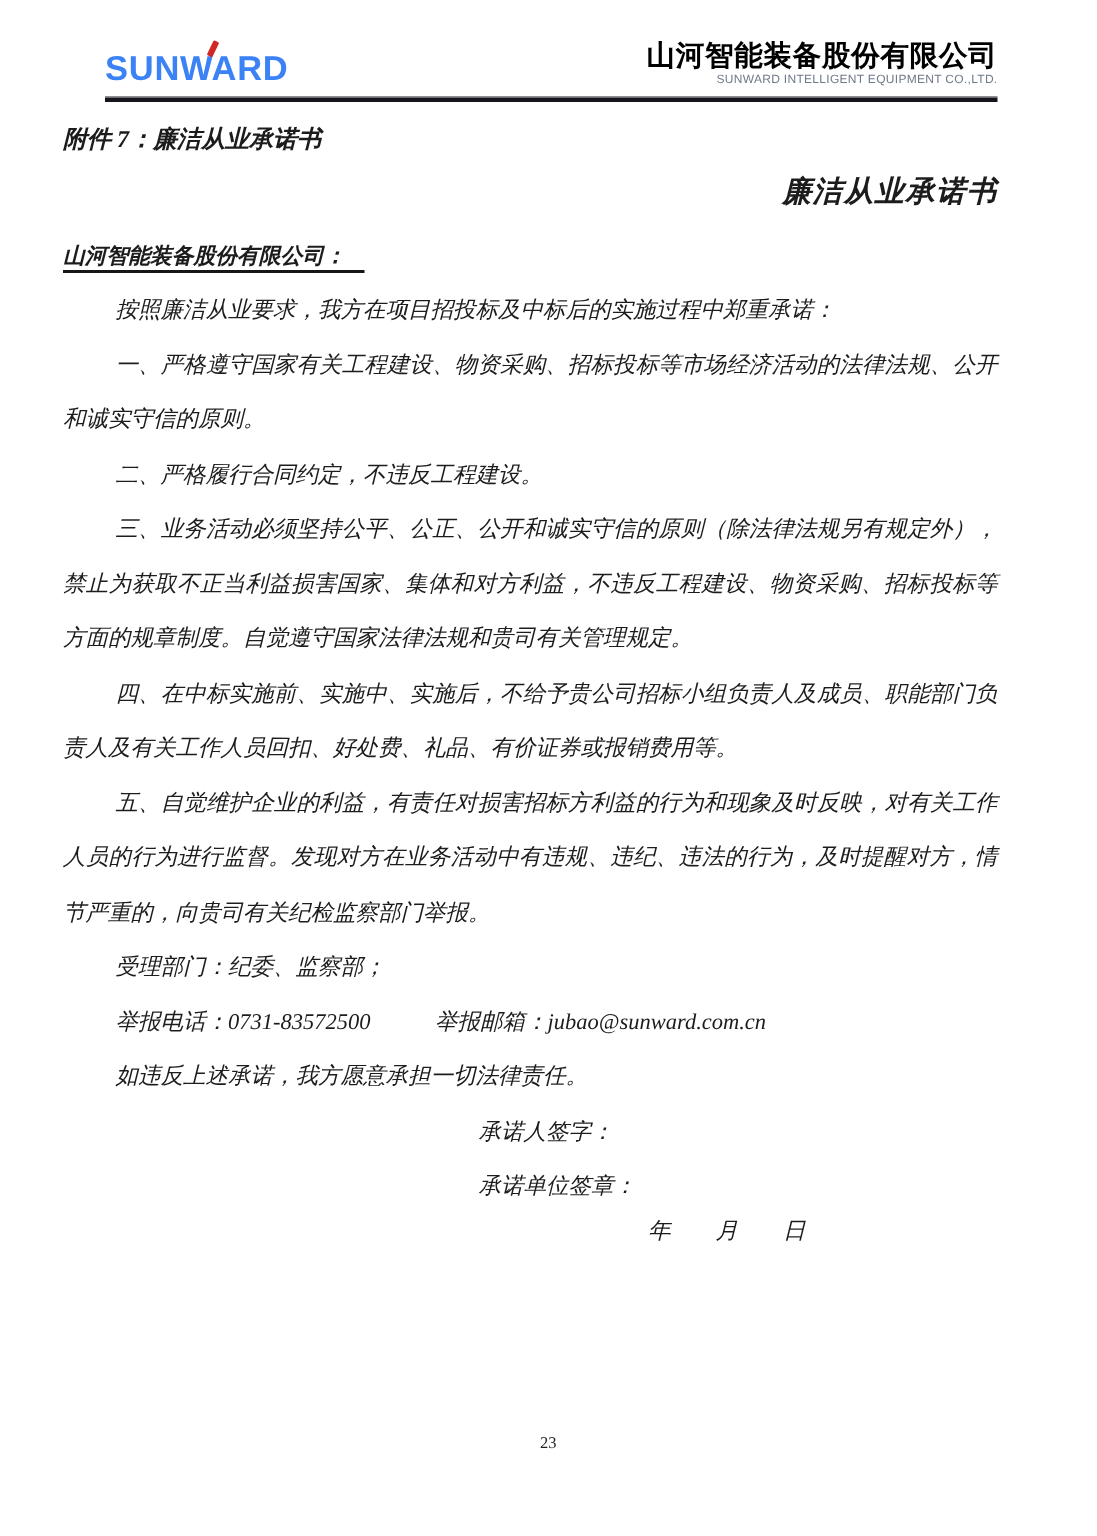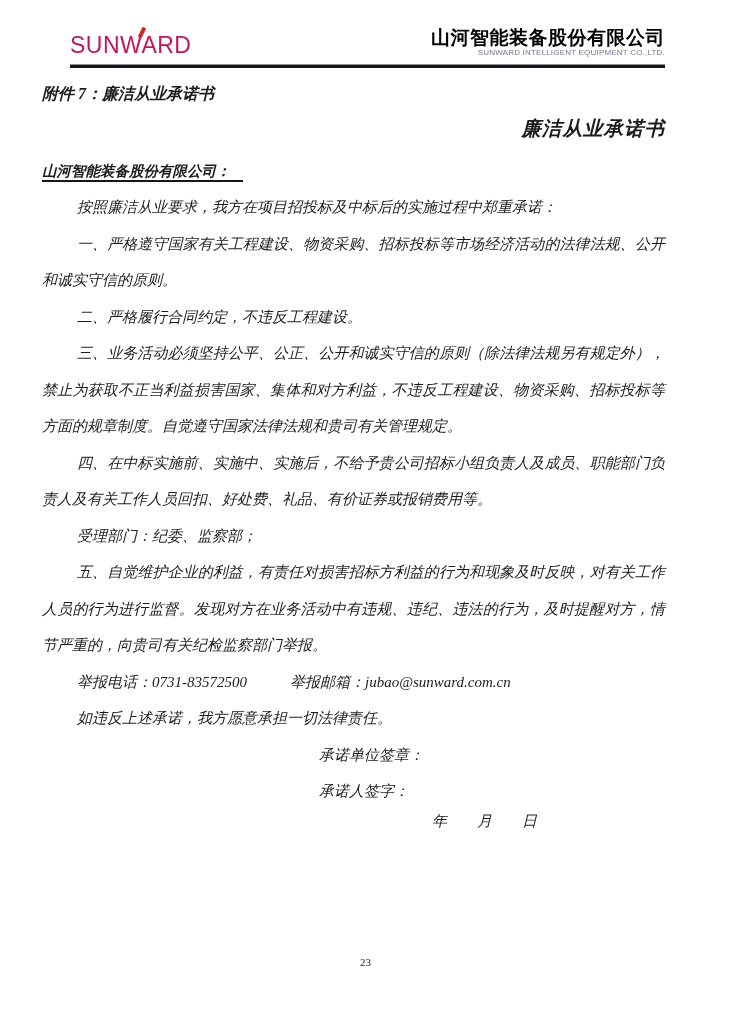--- a/index.html
+++ b/index.html
@@ -17,24 +17,24 @@
   
   .header {
     display: flex;
     justify-content: space-between;
     align-items: flex-end;
     padding: 30px 66px 0 70px;
   }
   .logo {
     position: relative;
     font-family: "Liberation Sans", "DejaVu Sans", sans-serif;
-    font-weight: normal;
+    font-weight: bold;
     font-size: 23px;
     letter-spacing: 0.5px;
-    color: #be185d;
+    color: #3b82f6;
     line-height: 26px;
   }
   .logo-tick {
     position: absolute;
     top: -5px;
     left: 70px;
     width: 4px;
     height: 11px;
     background: #d22727;
     transform: rotate(26deg);
@@ -143,30 +143,30 @@
 
     <h1 class="doc-title">廉洁从业承诺书</h1>
 
     <p class="salutation"><span class="salutation-text">山河智能装备股份有限公司：</span></p>
 
     <p class="body-p first">按照廉洁从业要求，我方在项目招投标及中标后的实施过程中郑重承诺：</p>
     <p class="body-p">一、严格遵守国家有关工程建设、物资采购、招标投标等市场经济活动的法律法规、公开和诚实守信的原则。</p>
     <p class="body-p">二、严格履行合同约定，不违反工程建设。</p>
     <p class="body-p">三、业务活动必须坚持公平、公正、公开和诚实守信的原则（除法律法规另有规定外），禁止为获取不正当利益损害国家、集体和对方利益，不违反工程建设、物资采购、招标投标等方面的规章制度。自觉遵守国家法律法规和贵司有关管理规定。</p>
     <p class="body-p">四、在中标实施前、实施中、实施后，不给予贵公司招标小组负责人及成员、职能部门负责人及有关工作人员回扣、好处费、礼品、有价证券或报销费用等。</p>
+    <p class="body-p">五、自觉维护企业的利益，有责任对损害招标方利益的行为和现象及时反映，对有关工作人员的行为进行监督。发现对方在业务活动中有违规、违纪、违法的行为，及时提醒对方，情节严重的，向贵司有关纪检监察部门举报。</p>
+
     <p class="body-p">受理部门：纪委、监察部；</p>
-
-    <p class="body-p">五、自觉维护企业的利益，有责任对损害招标方利益的行为和现象及时反映，对有关工作人员的行为进行监督。发现对方在业务活动中有违规、违纪、违法的行为，及时提醒对方，情节严重的，向贵司有关纪检监察部门举报。</p>
 
     <p class="body-p contact-line"><span>举报电话：0731-83572500</span><span class="spacer"></span><span>举报邮箱：jubao@sunward.com.cn</span></p>
 
     <p class="body-p">如违反上述承诺，我方愿意承担一切法律责任。</p>
 
+    <p class="sig-line">承诺人签字：</p>
     <p class="sig-line">承诺单位签章：</p>
-    <p class="sig-line">承诺人签字：</p>
     <p class="date-line">年　　月　　日</p>
   </div>
 
   <div class="footer">
     <span>23</span>
   </div>
 
 </div>
 
 </body></html>

